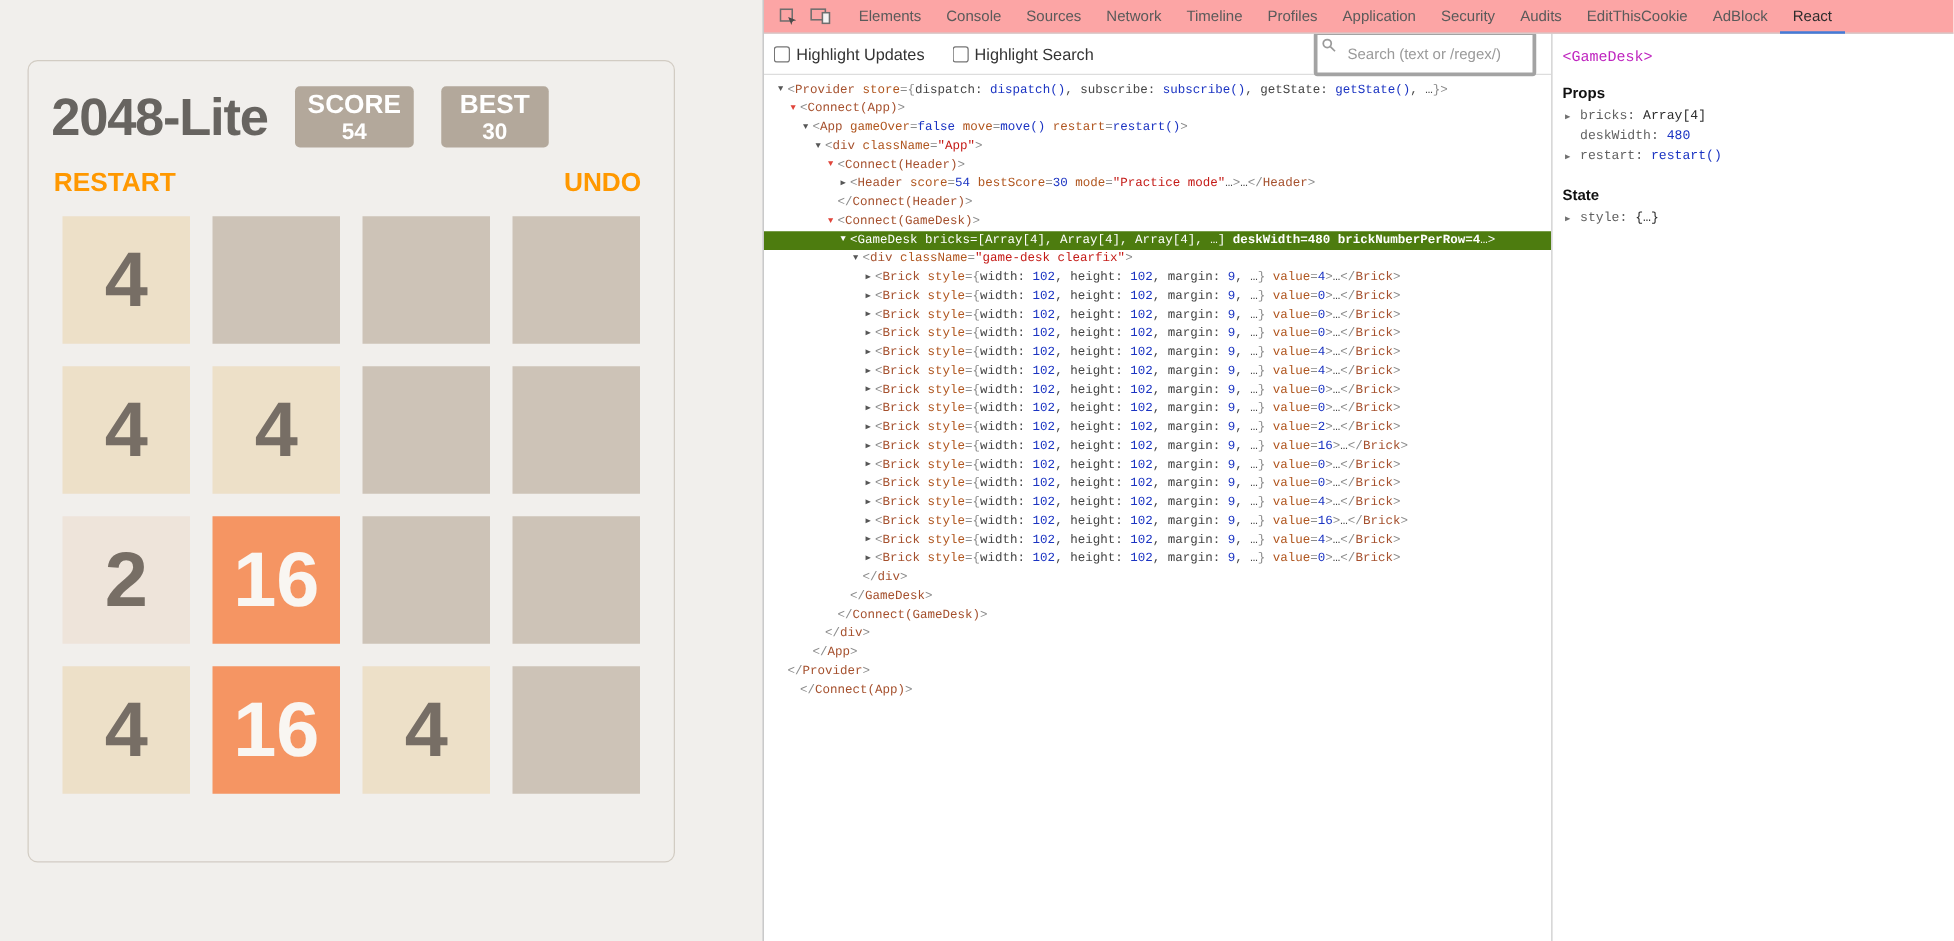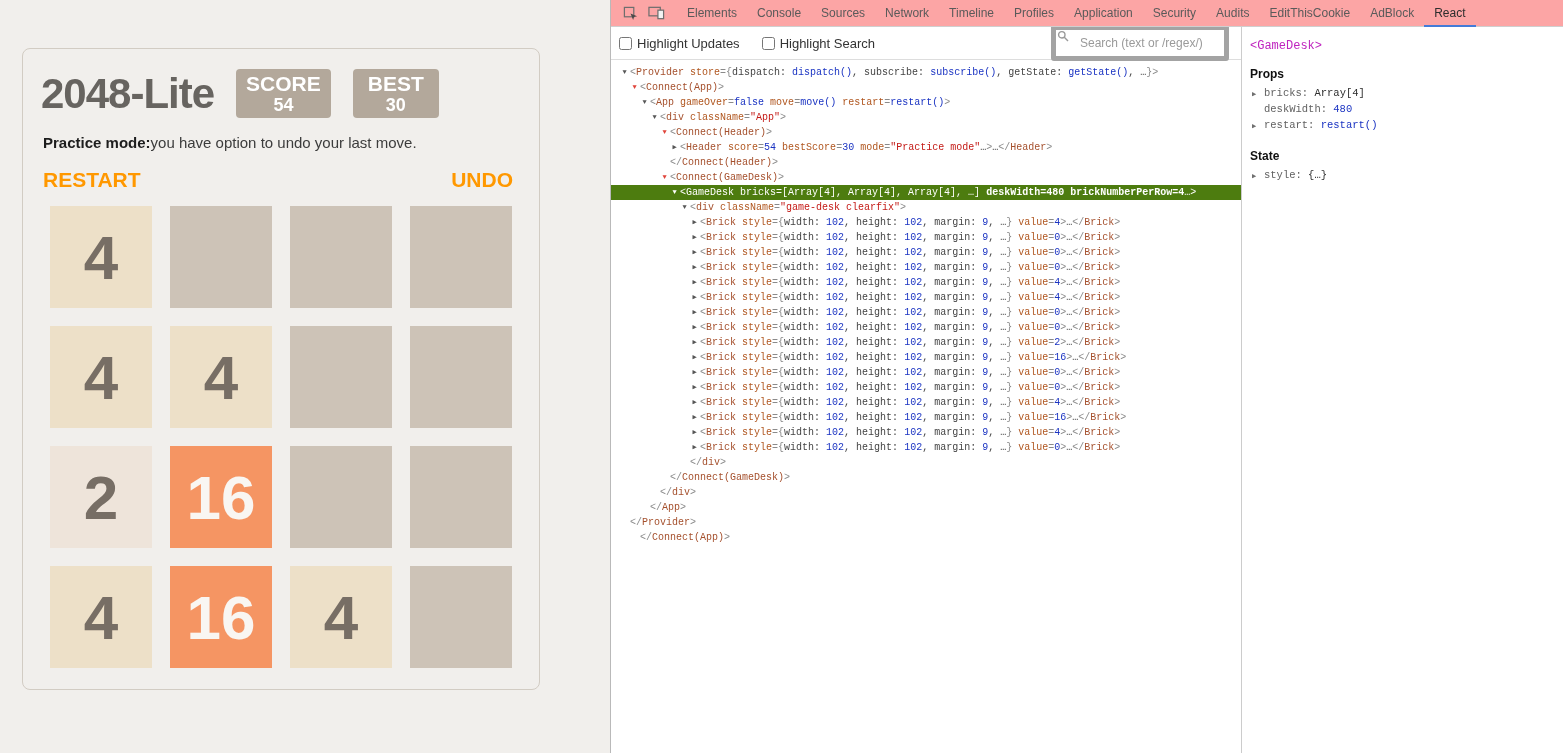--- a/index.html
+++ b/index.html
@@ -55,21 +55,21 @@
   .react-panel { flex:1; display:flex; overflow:hidden; }
   .tree-col { flex:1; display:flex; flex-direction:column; overflow:hidden; }
   .react-toolbar {
     height:33px; min-height:33px; border-bottom:1px solid #ddd;
     display:flex; align-items:center; padding:0 8px; font-size:13px; color:#333; background:#fff;
   }
   .cb-group { display:flex; align-items:center; margin-right:22px; }
   .cb-group input { width:13px; height:13px; margin:0 5px 0 0; }
   .search-wrap { margin-left:auto; position:relative; margin-right:4px; }
   .search-input {
-    width:178px; height:36px; border:5px solid #a3a3a3; border-radius:3px;
+    width:178px; height:36px; border:3px solid #a3a3a3; border-radius:3px;
     padding:0 4px 0 24px; font-size:12px; color:#333; outline:none; background:#fff;
   }
   .search-input::placeholder { color:#9a9a9a; }
   .search-icon { position:absolute; left:6px; top:5px; }
 
   .tree {
     flex:1; overflow:hidden; padding-top:5px; white-space:nowrap;
     font-family:"Liberation Mono","DejaVu Sans Mono",monospace;
     font-size:10px; line-height:15px; color:#333;
   }
@@ -111,23 +111,20 @@
         <h1 class="game-title">2048-Lite</h1>
         <div class="score-box">
           <div class="score-label">SCORE</div>
           <div class="score-value">54</div>
         </div>
         <div class="best-box">
           <div class="score-label">BEST</div>
           <div class="score-value">30</div>
         </div>
       </div>
-      <p class="mode-line">
-        <span class="mode-bold">Practice mode:</span><span>you have option to undo your last move.</span>
-      </p>
       <div class="controls">
         <span>RESTART</span>
         <span>UNDO</span>
       </div>
       <div class="grid">
           <div class="grid-row">
             <div class="tile" style="background: rgb(237, 224, 200); color: rgb(119, 110, 101);">4</div>
             <div class="tile" style="background: rgb(205, 195, 183); color: rgb(119, 110, 101);"></div>
             <div class="tile" style="background: rgb(205, 195, 183); color: rgb(119, 110, 101);"></div>
             <div class="tile" style="background: rgb(205, 195, 183); color: rgb(119, 110, 101);"></div>
@@ -227,20 +224,21 @@
             <div class="tline" style="padding-left: 78px;"><span class="arr">▶</span><span class="tk-p">&lt;</span><span class="tk-t">Brick</span><span class="tk-x"> </span><span class="tk-a">style</span><span class="tk-p">={</span><span class="tk-x">width: </span><span class="tk-n">102</span><span class="tk-x">, height: </span><span class="tk-n">102</span><span class="tk-x">, margin: </span><span class="tk-n">9</span><span class="tk-x">, …</span><span class="tk-p">}</span><span class="tk-x"> </span><span class="tk-a">value</span><span class="tk-p">=</span><span class="tk-n">0</span><span class="tk-p">&gt;</span><span class="tk-x">…</span><span class="tk-p">&lt;/</span><span class="tk-t">Brick</span><span class="tk-p">&gt;</span></div>
             <div class="tline" style="padding-left: 78px;"><span class="arr">▶</span><span class="tk-p">&lt;</span><span class="tk-t">Brick</span><span class="tk-x"> </span><span class="tk-a">style</span><span class="tk-p">={</span><span class="tk-x">width: </span><span class="tk-n">102</span><span class="tk-x">, height: </span><span class="tk-n">102</span><span class="tk-x">, margin: </span><span class="tk-n">9</span><span class="tk-x">, …</span><span class="tk-p">}</span><span class="tk-x"> </span><span class="tk-a">value</span><span class="tk-p">=</span><span class="tk-n">2</span><span class="tk-p">&gt;</span><span class="tk-x">…</span><span class="tk-p">&lt;/</span><span class="tk-t">Brick</span><span class="tk-p">&gt;</span></div>
             <div class="tline" style="padding-left: 78px;"><span class="arr">▶</span><span class="tk-p">&lt;</span><span class="tk-t">Brick</span><span class="tk-x"> </span><span class="tk-a">style</span><span class="tk-p">={</span><span class="tk-x">width: </span><span class="tk-n">102</span><span class="tk-x">, height: </span><span class="tk-n">102</span><span class="tk-x">, margin: </span><span class="tk-n">9</span><span class="tk-x">, …</span><span class="tk-p">}</span><span class="tk-x"> </span><span class="tk-a">value</span><span class="tk-p">=</span><span class="tk-n">16</span><span class="tk-p">&gt;</span><span class="tk-x">…</span><span class="tk-p">&lt;/</span><span class="tk-t">Brick</span><span class="tk-p">&gt;</span></div>
             <div class="tline" style="padding-left: 78px;"><span class="arr">▶</span><span class="tk-p">&lt;</span><span class="tk-t">Brick</span><span class="tk-x"> </span><span class="tk-a">style</span><span class="tk-p">={</span><span class="tk-x">width: </span><span class="tk-n">102</span><span class="tk-x">, height: </span><span class="tk-n">102</span><span class="tk-x">, margin: </span><span class="tk-n">9</span><span class="tk-x">, …</span><span class="tk-p">}</span><span class="tk-x"> </span><span class="tk-a">value</span><span class="tk-p">=</span><span class="tk-n">0</span><span class="tk-p">&gt;</span><span class="tk-x">…</span><span class="tk-p">&lt;/</span><span class="tk-t">Brick</span><span class="tk-p">&gt;</span></div>
             <div class="tline" style="padding-left: 78px;"><span class="arr">▶</span><span class="tk-p">&lt;</span><span class="tk-t">Brick</span><span class="tk-x"> </span><span class="tk-a">style</span><span class="tk-p">={</span><span class="tk-x">width: </span><span class="tk-n">102</span><span class="tk-x">, height: </span><span class="tk-n">102</span><span class="tk-x">, margin: </span><span class="tk-n">9</span><span class="tk-x">, …</span><span class="tk-p">}</span><span class="tk-x"> </span><span class="tk-a">value</span><span class="tk-p">=</span><span class="tk-n">0</span><span class="tk-p">&gt;</span><span class="tk-x">…</span><span class="tk-p">&lt;/</span><span class="tk-t">Brick</span><span class="tk-p">&gt;</span></div>
             <div class="tline" style="padding-left: 78px;"><span class="arr">▶</span><span class="tk-p">&lt;</span><span class="tk-t">Brick</span><span class="tk-x"> </span><span class="tk-a">style</span><span class="tk-p">={</span><span class="tk-x">width: </span><span class="tk-n">102</span><span class="tk-x">, height: </span><span class="tk-n">102</span><span class="tk-x">, margin: </span><span class="tk-n">9</span><span class="tk-x">, …</span><span class="tk-p">}</span><span class="tk-x"> </span><span class="tk-a">value</span><span class="tk-p">=</span><span class="tk-n">4</span><span class="tk-p">&gt;</span><span class="tk-x">…</span><span class="tk-p">&lt;/</span><span class="tk-t">Brick</span><span class="tk-p">&gt;</span></div>
             <div class="tline" style="padding-left: 78px;"><span class="arr">▶</span><span class="tk-p">&lt;</span><span class="tk-t">Brick</span><span class="tk-x"> </span><span class="tk-a">style</span><span class="tk-p">={</span><span class="tk-x">width: </span><span class="tk-n">102</span><span class="tk-x">, height: </span><span class="tk-n">102</span><span class="tk-x">, margin: </span><span class="tk-n">9</span><span class="tk-x">, …</span><span class="tk-p">}</span><span class="tk-x"> </span><span class="tk-a">value</span><span class="tk-p">=</span><span class="tk-n">16</span><span class="tk-p">&gt;</span><span class="tk-x">…</span><span class="tk-p">&lt;/</span><span class="tk-t">Brick</span><span class="tk-p">&gt;</span></div>
             <div class="tline" style="padding-left: 78px;"><span class="arr">▶</span><span class="tk-p">&lt;</span><span class="tk-t">Brick</span><span class="tk-x"> </span><span class="tk-a">style</span><span class="tk-p">={</span><span class="tk-x">width: </span><span class="tk-n">102</span><span class="tk-x">, height: </span><span class="tk-n">102</span><span class="tk-x">, margin: </span><span class="tk-n">9</span><span class="tk-x">, …</span><span class="tk-p">}</span><span class="tk-x"> </span><span class="tk-a">value</span><span class="tk-p">=</span><span class="tk-n">4</span><span class="tk-p">&gt;</span><span class="tk-x">…</span><span class="tk-p">&lt;/</span><span class="tk-t">Brick</span><span class="tk-p">&gt;</span></div>
             <div class="tline" style="padding-left: 78px;"><span class="arr">▶</span><span class="tk-p">&lt;</span><span class="tk-t">Brick</span><span class="tk-x"> </span><span class="tk-a">style</span><span class="tk-p">={</span><span class="tk-x">width: </span><span class="tk-n">102</span><span class="tk-x">, height: </span><span class="tk-n">102</span><span class="tk-x">, margin: </span><span class="tk-n">9</span><span class="tk-x">, …</span><span class="tk-p">}</span><span class="tk-x"> </span><span class="tk-a">value</span><span class="tk-p">=</span><span class="tk-n">0</span><span class="tk-p">&gt;</span><span class="tk-x">…</span><span class="tk-p">&lt;/</span><span class="tk-t">Brick</span><span class="tk-p">&gt;</span></div>
             <div class="tline" style="padding-left: 68px;"><span class="arr"></span><span class="tk-p">&lt;/</span><span class="tk-t">div</span><span class="tk-p">&gt;</span></div>
+            <div class="tline" style="padding-left: 58px;"><span class="arr"></span><span class="tk-p">&lt;/</span><span class="tk-t">GameDesk</span><span class="tk-p">&gt;</span></div>
             <div class="tline" style="padding-left: 48px;"><span class="arr"></span><span class="tk-p">&lt;/</span><span class="tk-t">Connect(GameDesk)</span><span class="tk-p">&gt;</span></div>
             <div class="tline" style="padding-left: 38px;"><span class="arr"></span><span class="tk-p">&lt;/</span><span class="tk-t">div</span><span class="tk-p">&gt;</span></div>
             <div class="tline" style="padding-left: 28px;"><span class="arr"></span><span class="tk-p">&lt;/</span><span class="tk-t">App</span><span class="tk-p">&gt;</span></div>
             <div class="tline" style="padding-left: 8px;"><span class="arr"></span><span class="tk-p">&lt;/</span><span class="tk-t">Provider</span><span class="tk-p">&gt;</span></div>
             <div class="tline" style="padding-left: 18px;"><span class="arr"></span><span class="tk-p">&lt;/</span><span class="tk-t">Connect(App)</span><span class="tk-p">&gt;</span></div>
           </div>
       </div>
 
       <div class="side">
         <div class="side-name">&lt;GameDesk&gt;</div>

